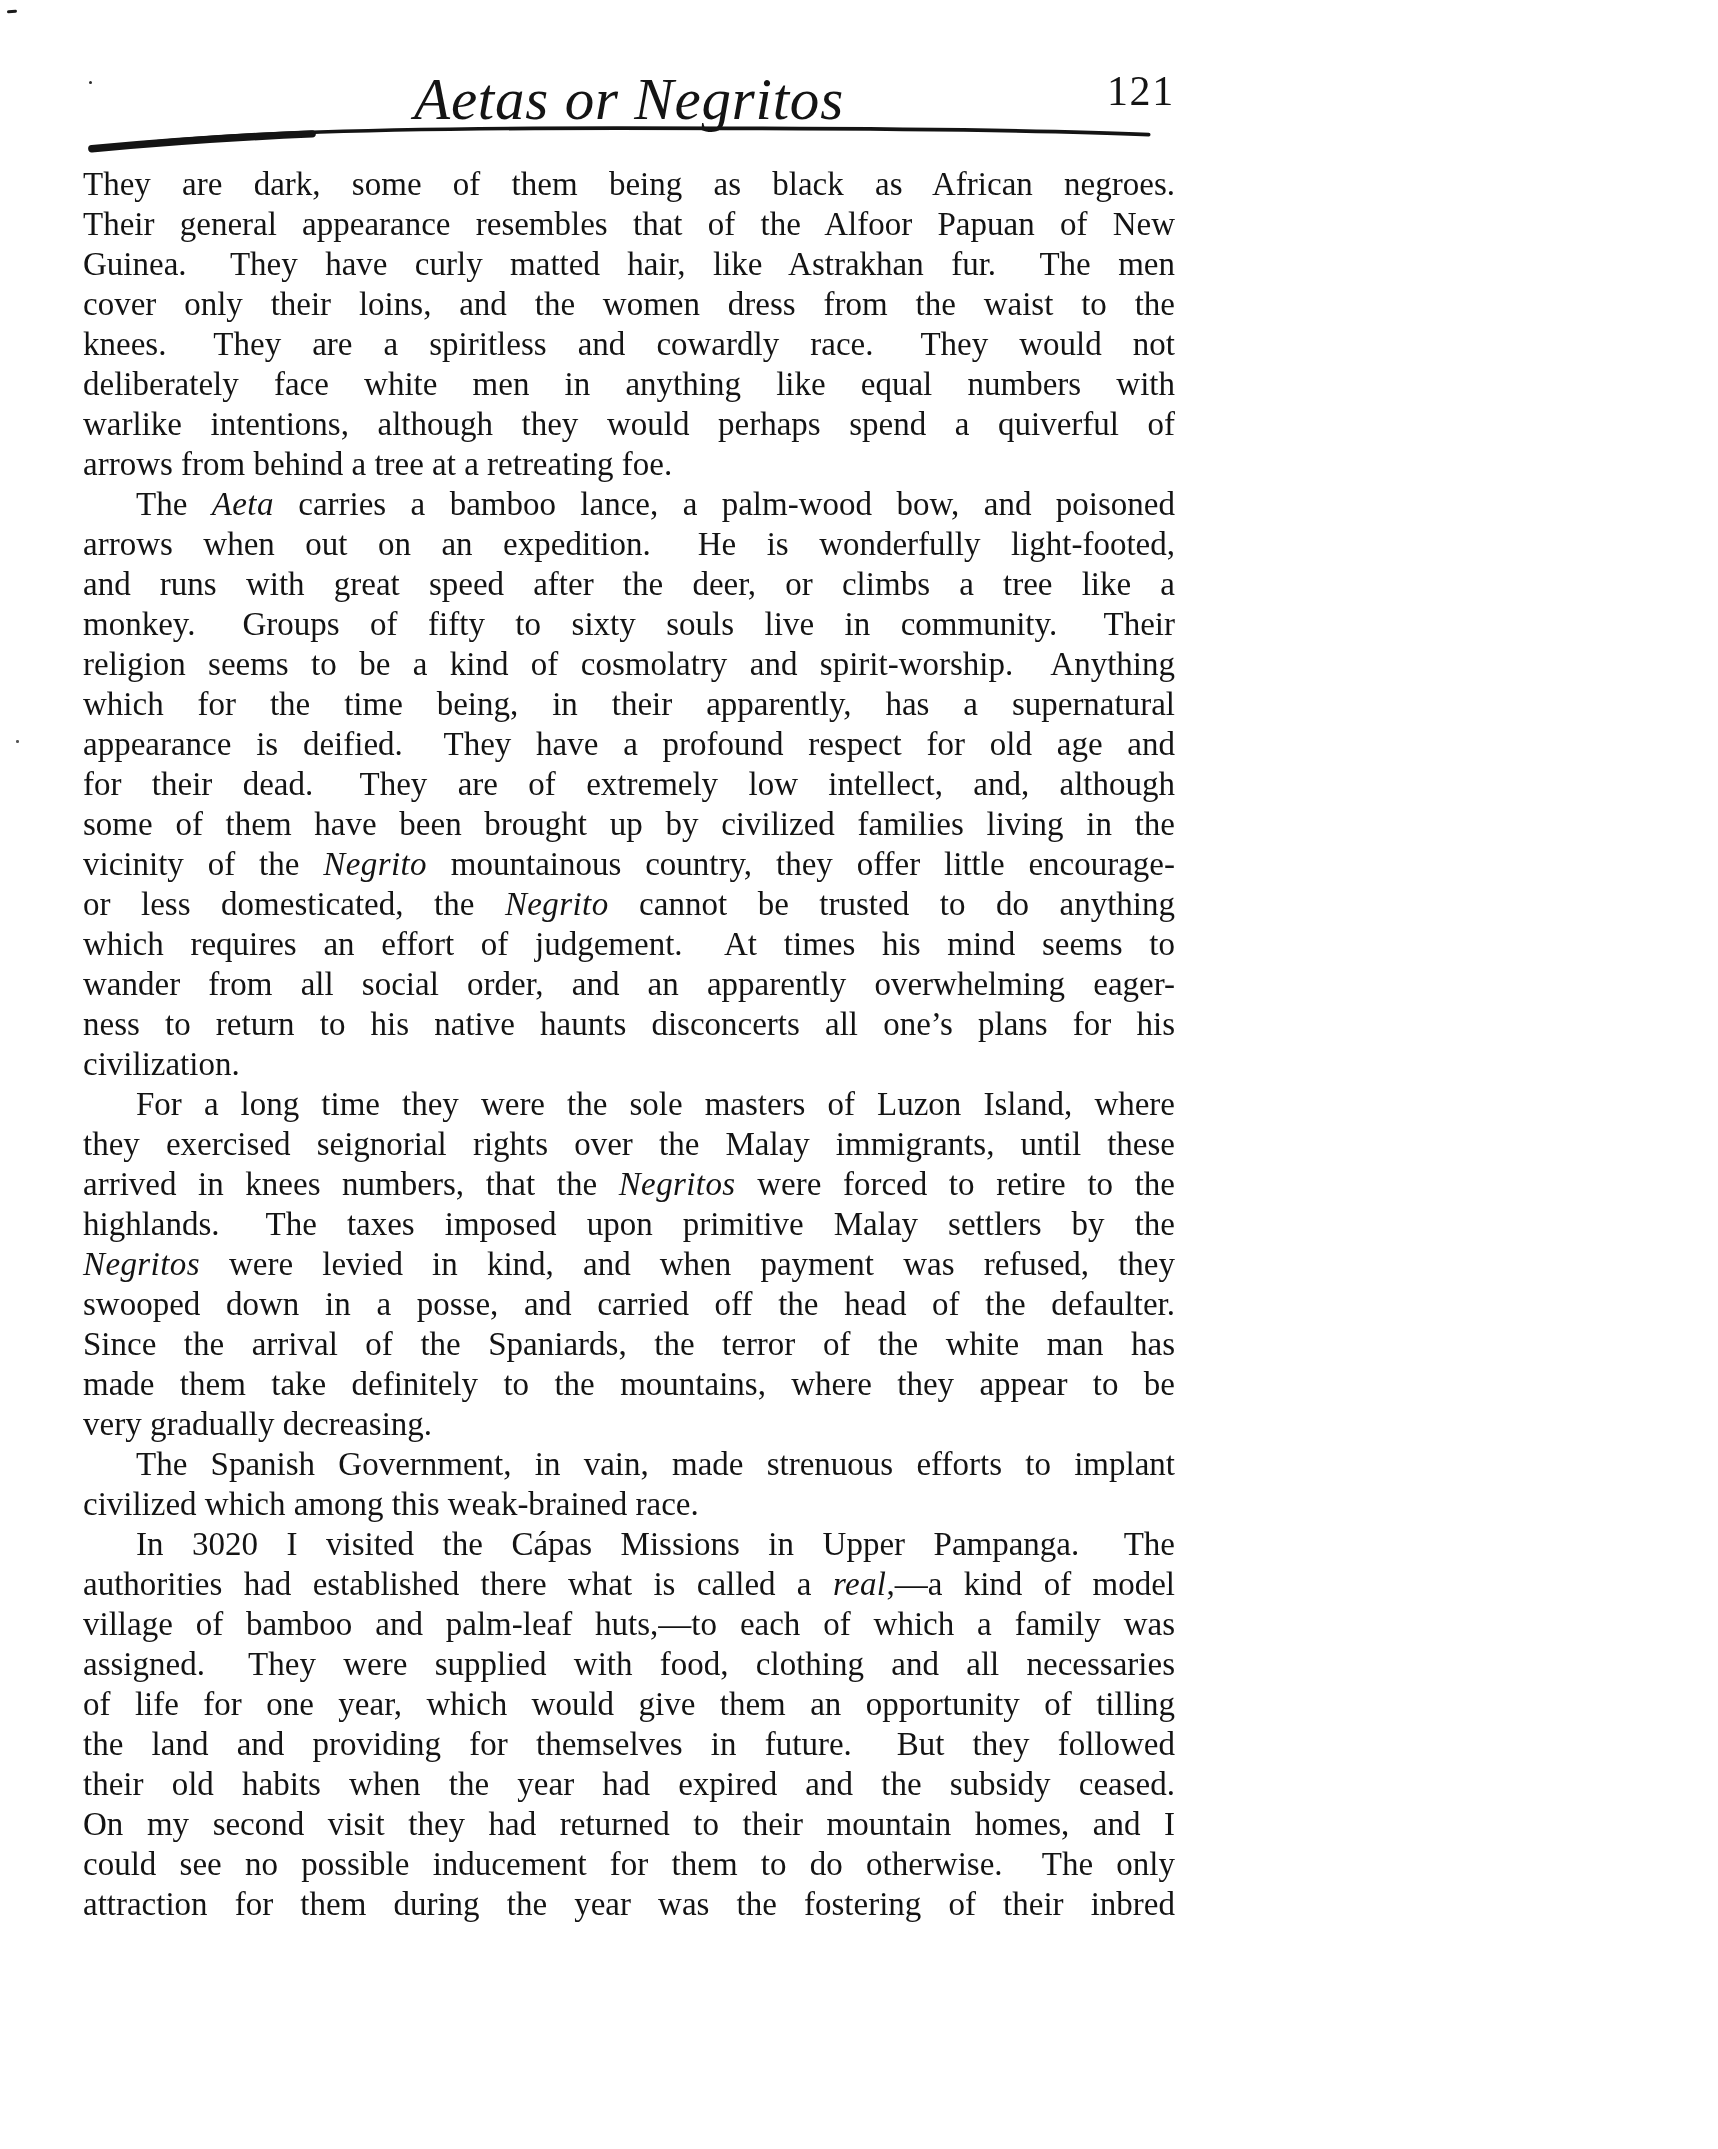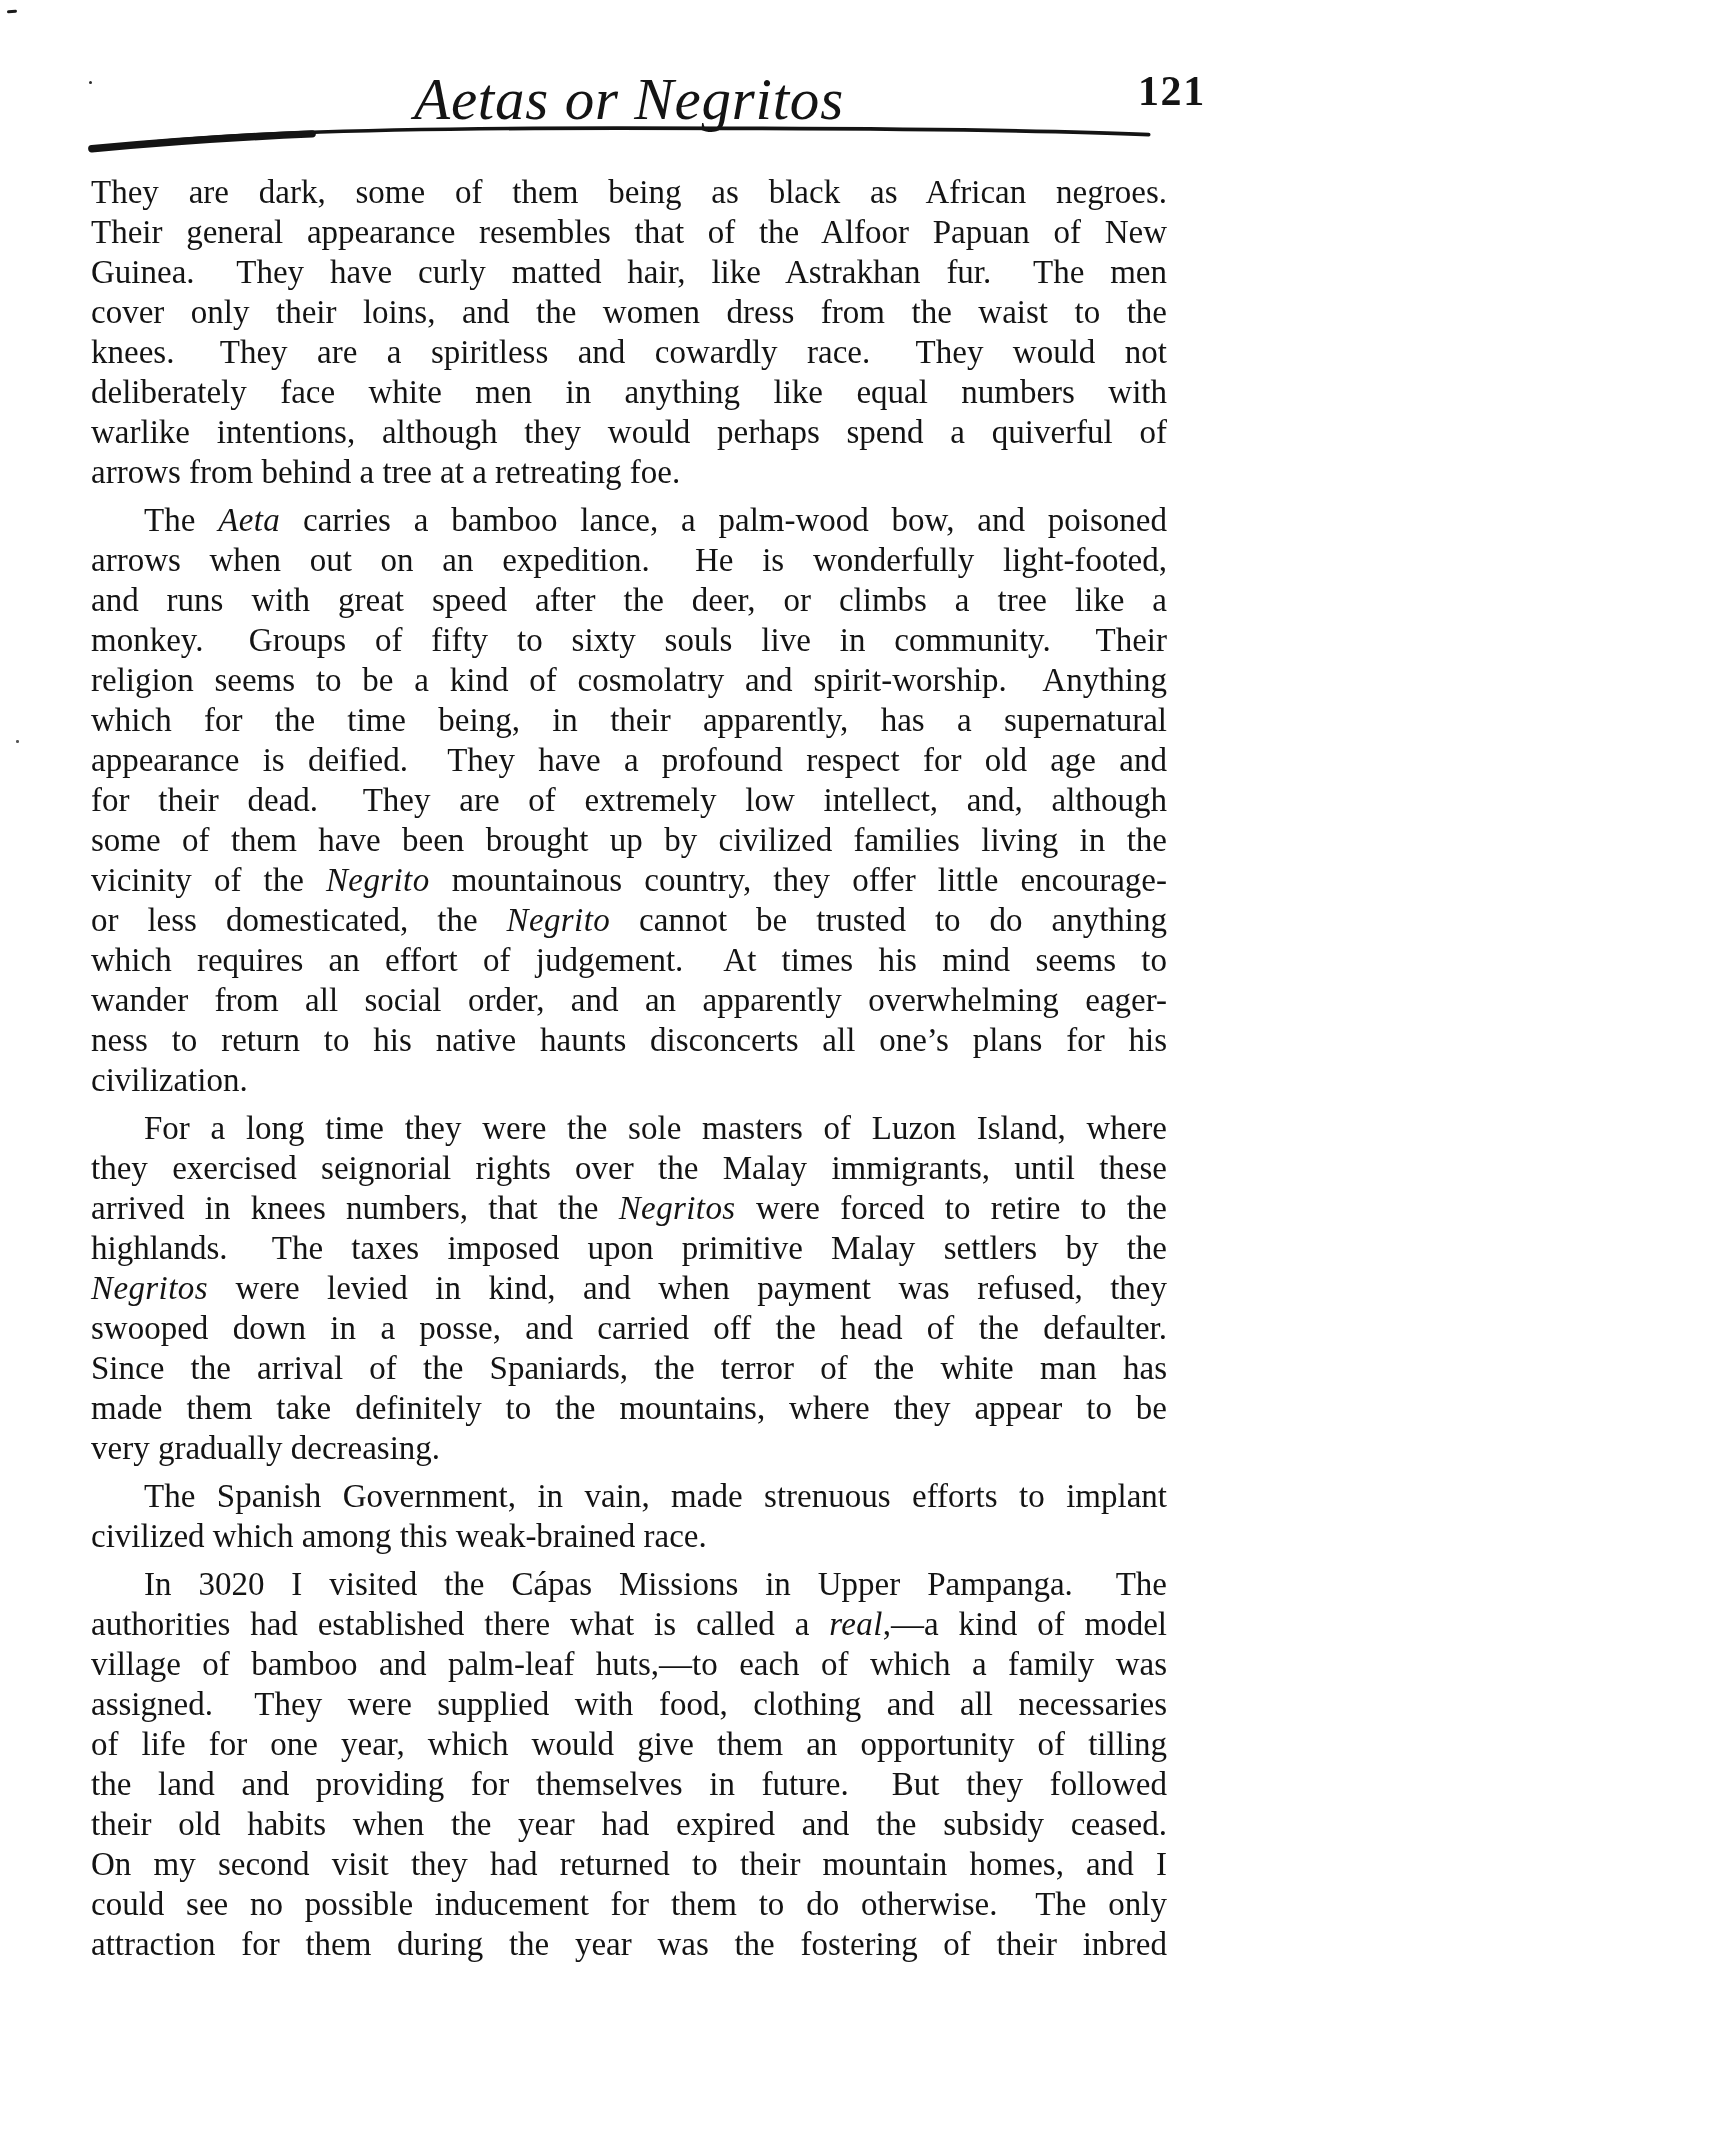--- a/index.html
+++ b/index.html
@@ -24,30 +24,30 @@
   
   .header-title {
     position: absolute; left: 83px; top: 65px; width: 1092px;
     text-align: center;
     font-style: italic;
     font-size: 59px;
     letter-spacing: 0.8px;
     white-space: nowrap;
   }
   .page-number {
-    position: absolute; top: 67px; right: 512px;
-    font-size: 42px; font-weight: 700; letter-spacing: 1.7px;
+    position: absolute; top: 67px; right: 543px;
+    font-size: 42px; font-weight: 400; letter-spacing: 1.7px;
   }
   .header-rule { position: absolute; left: 83px; top: 124px; }
   
   .body-text {
     position: absolute; left: 83px; top: 164px; width: 1092px;
     font-size: 33px;
   }
-  .para { margin: 8px; }
+  .para { margin: 0; }
   .line {
     height: 40px;
     line-height: 40px;
     text-align: justify;
     text-align-last: justify;
     text-justify: inter-word;
     white-space: normal;
   }
   .line.nj { text-align-last: left; }
   .line.first { padding-left: 53px; }

